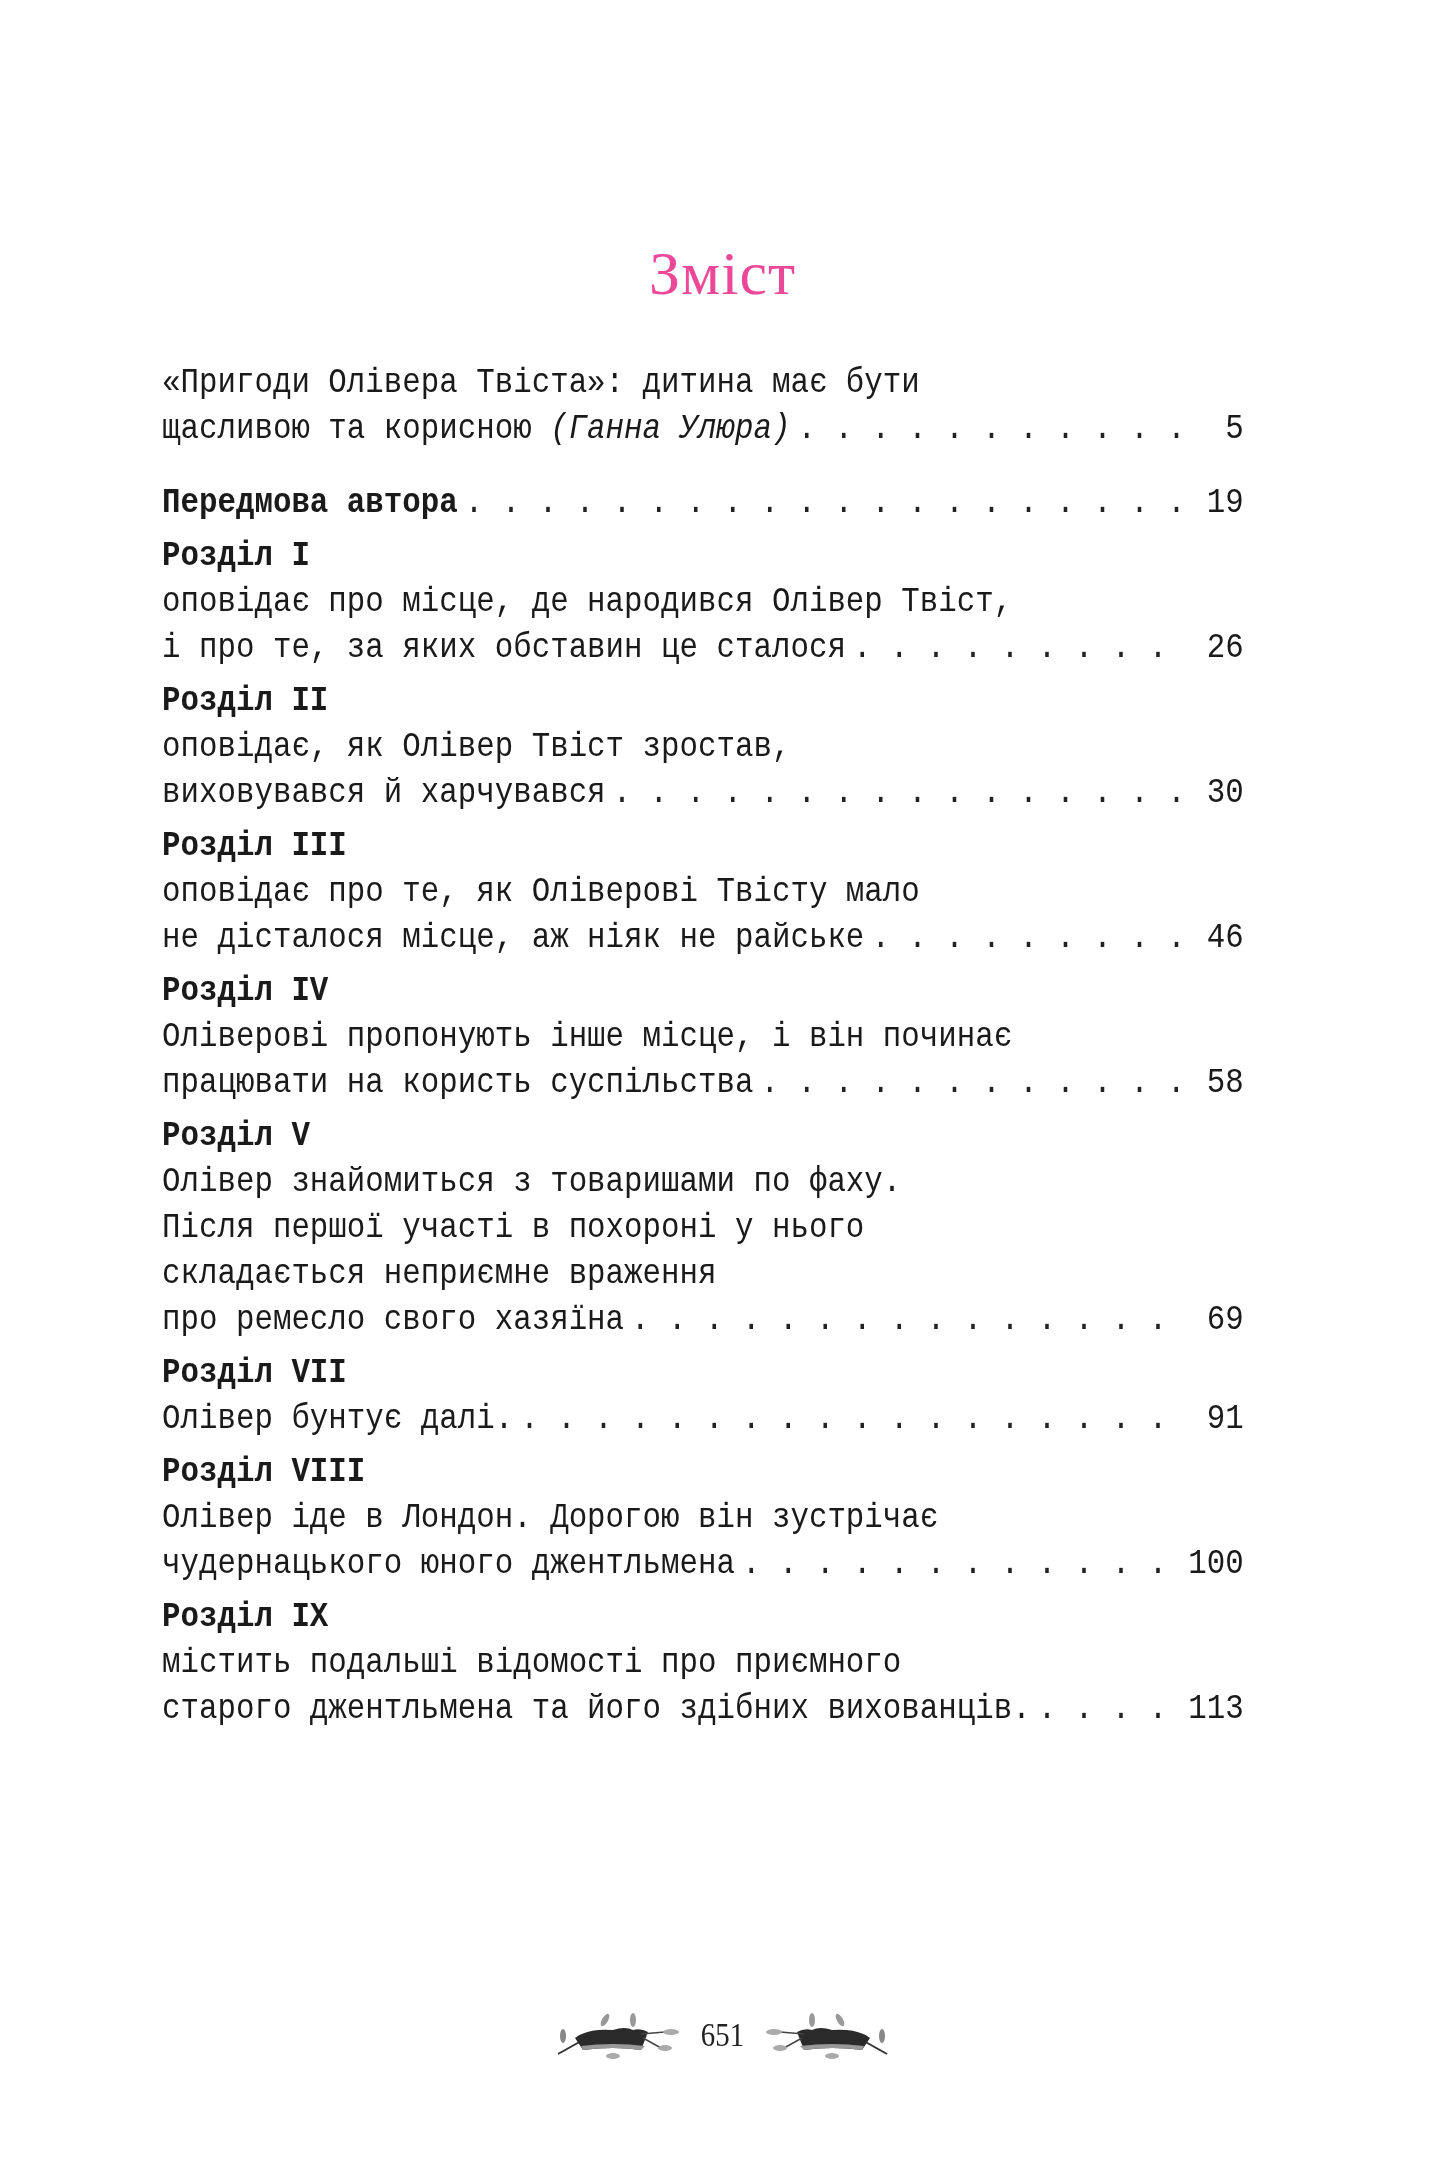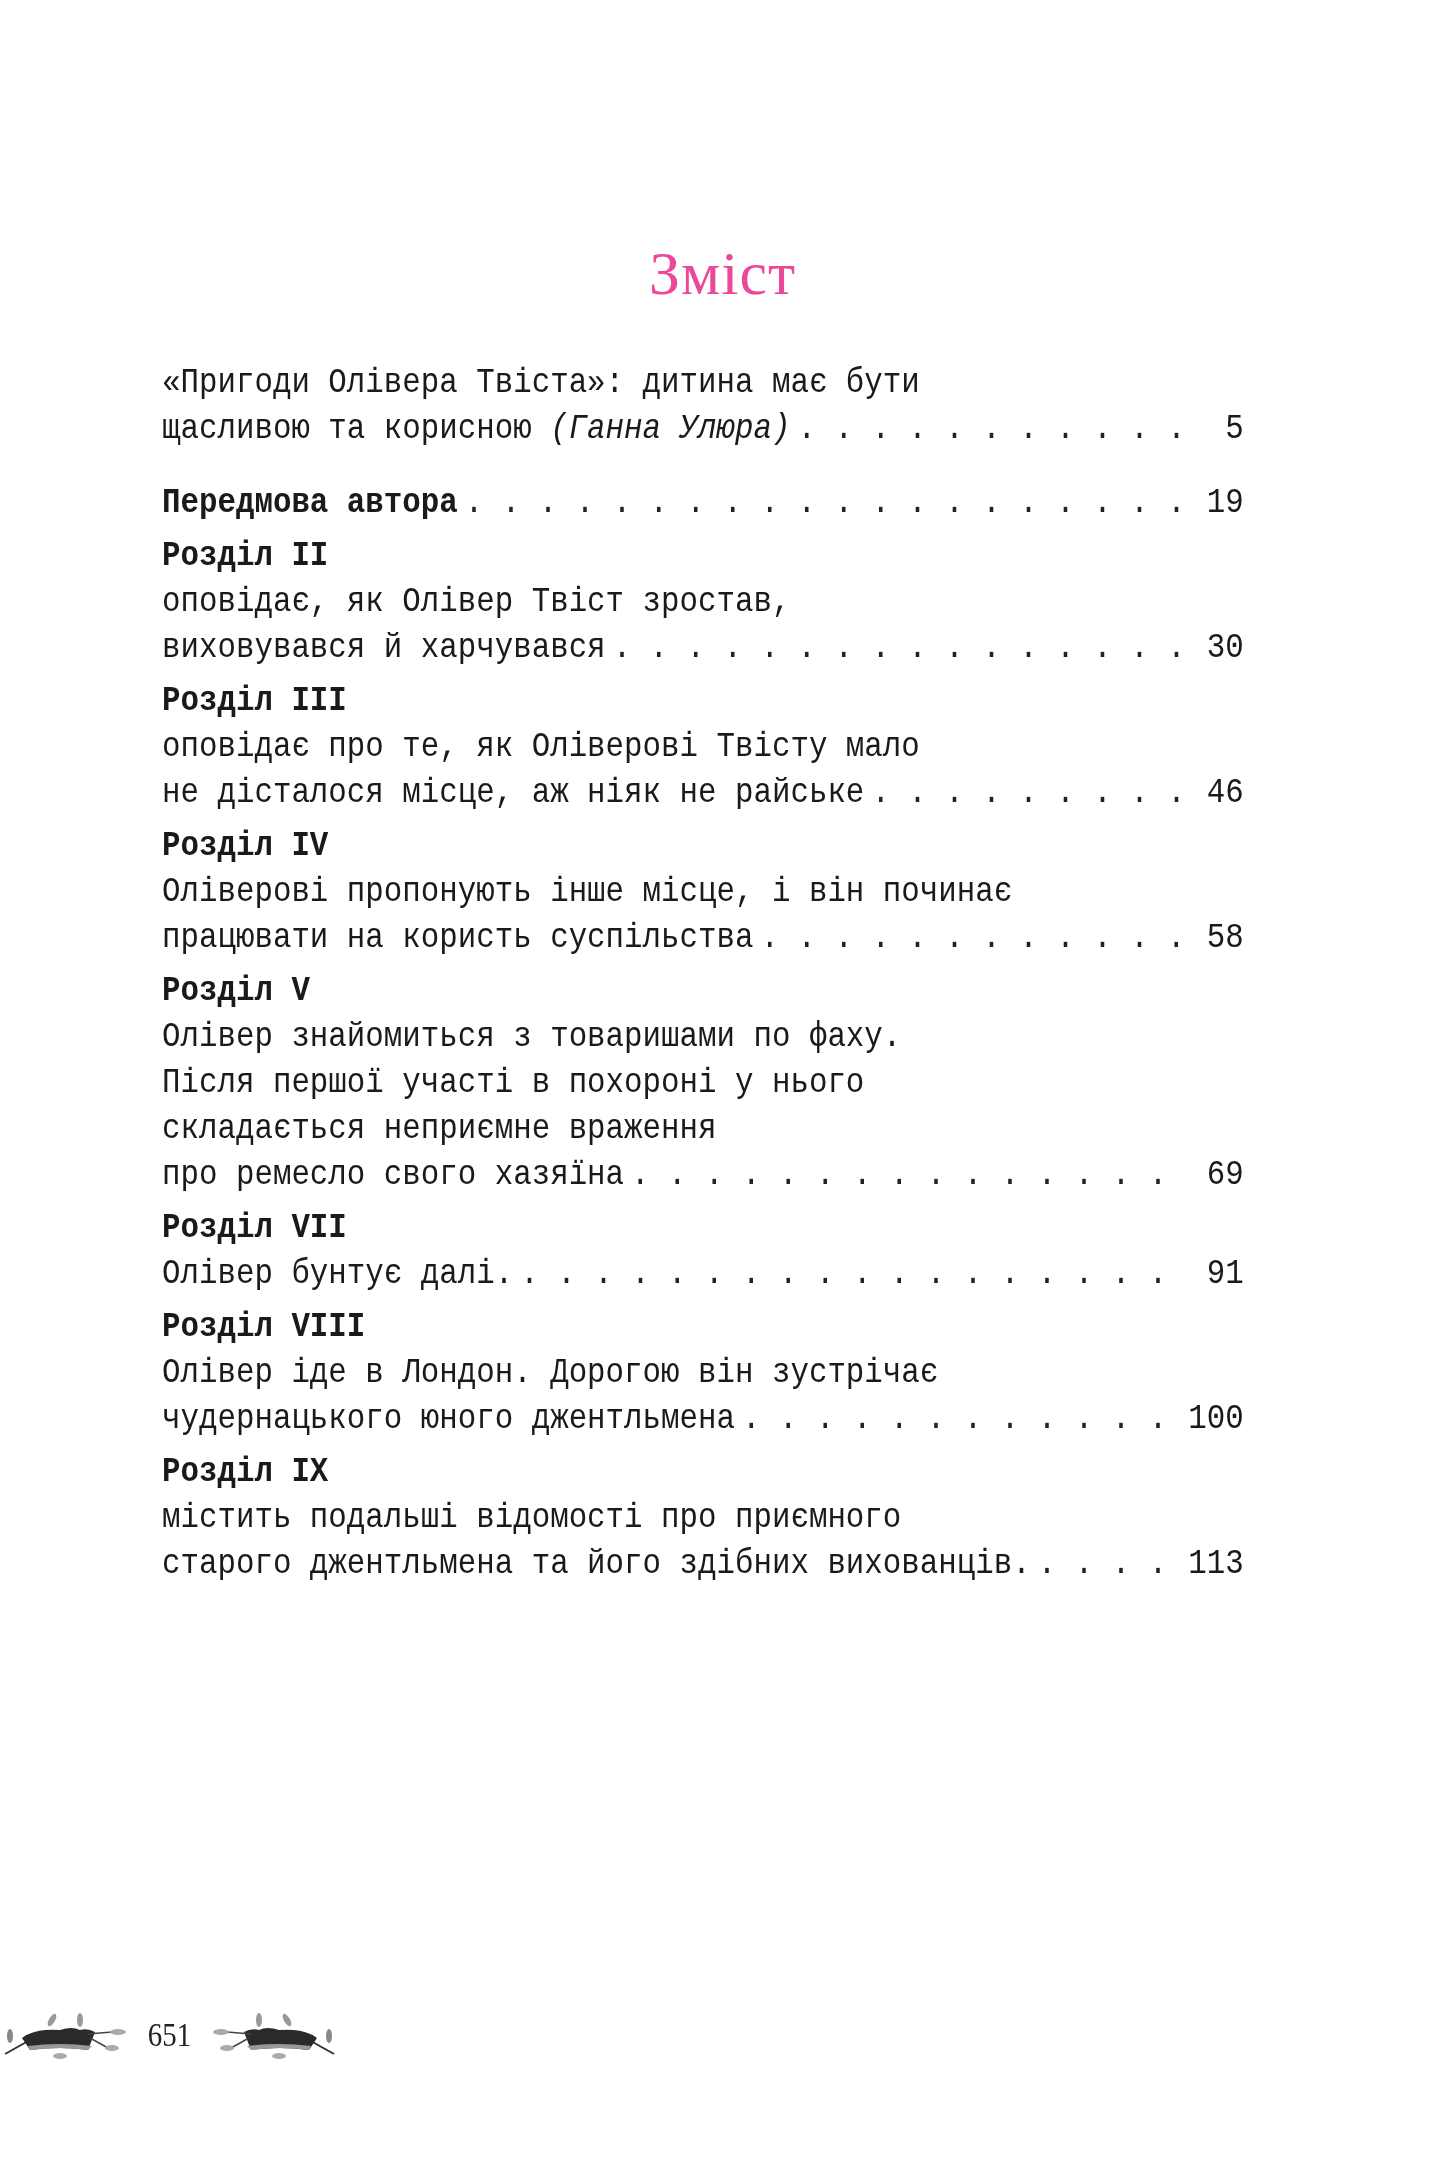--- a/index.html
+++ b/index.html
@@ -74,20 +74,21 @@
       font-weight: normal;
     }
     .entry { margin-bottom: 7px; font-family: Liberation Mono, monospace; }
     .entry.gap-after { margin-bottom: 28px; }
     .footer {
       position: absolute;
       top: 2010px;
       left: 0;
       width: 1445px;
       display: flex;
+      justify-content: center;
       align-items: center;
       gap: 14px;
     }
     .footer .num {
       font-size: 34px;
       color: #222;
       transform: scaleX(0.85);
     }
     .ornament { width: 130px; height: 50px; }
   </style>
@@ -110,20 +111,33 @@
   </div>
 
   <div class="entry">
     <div class="line heading">
       <span class="txt">Передмова автора</span>
       <span class="leader"></span>
       <span class="pg">19</span>
     </div>
   </div>
 
+  <div class="entry">
+    <div class="line heading">
+        <span class="txt">Розділ I</span>
+      </div>
+    <div class="line">
+        <span class="txt">оповідає про місце, де народився Олівер Твіст,</span>
+      </div>
+    <div class="line">
+      <span class="txt">і про те, за яких обставин це сталося</span>
+      <span class="leader"></span>
+      <span class="pg">26</span>
+    </div>
+  </div>
 
   <div class="entry">
     <div class="line heading">
         <span class="txt">Розділ II</span>
       </div>
     <div class="line">
         <span class="txt">оповідає, як Олівер Твіст зростав,</span>
       </div>
     <div class="line">
       <span class="txt">виховувався й харчувався</span>

